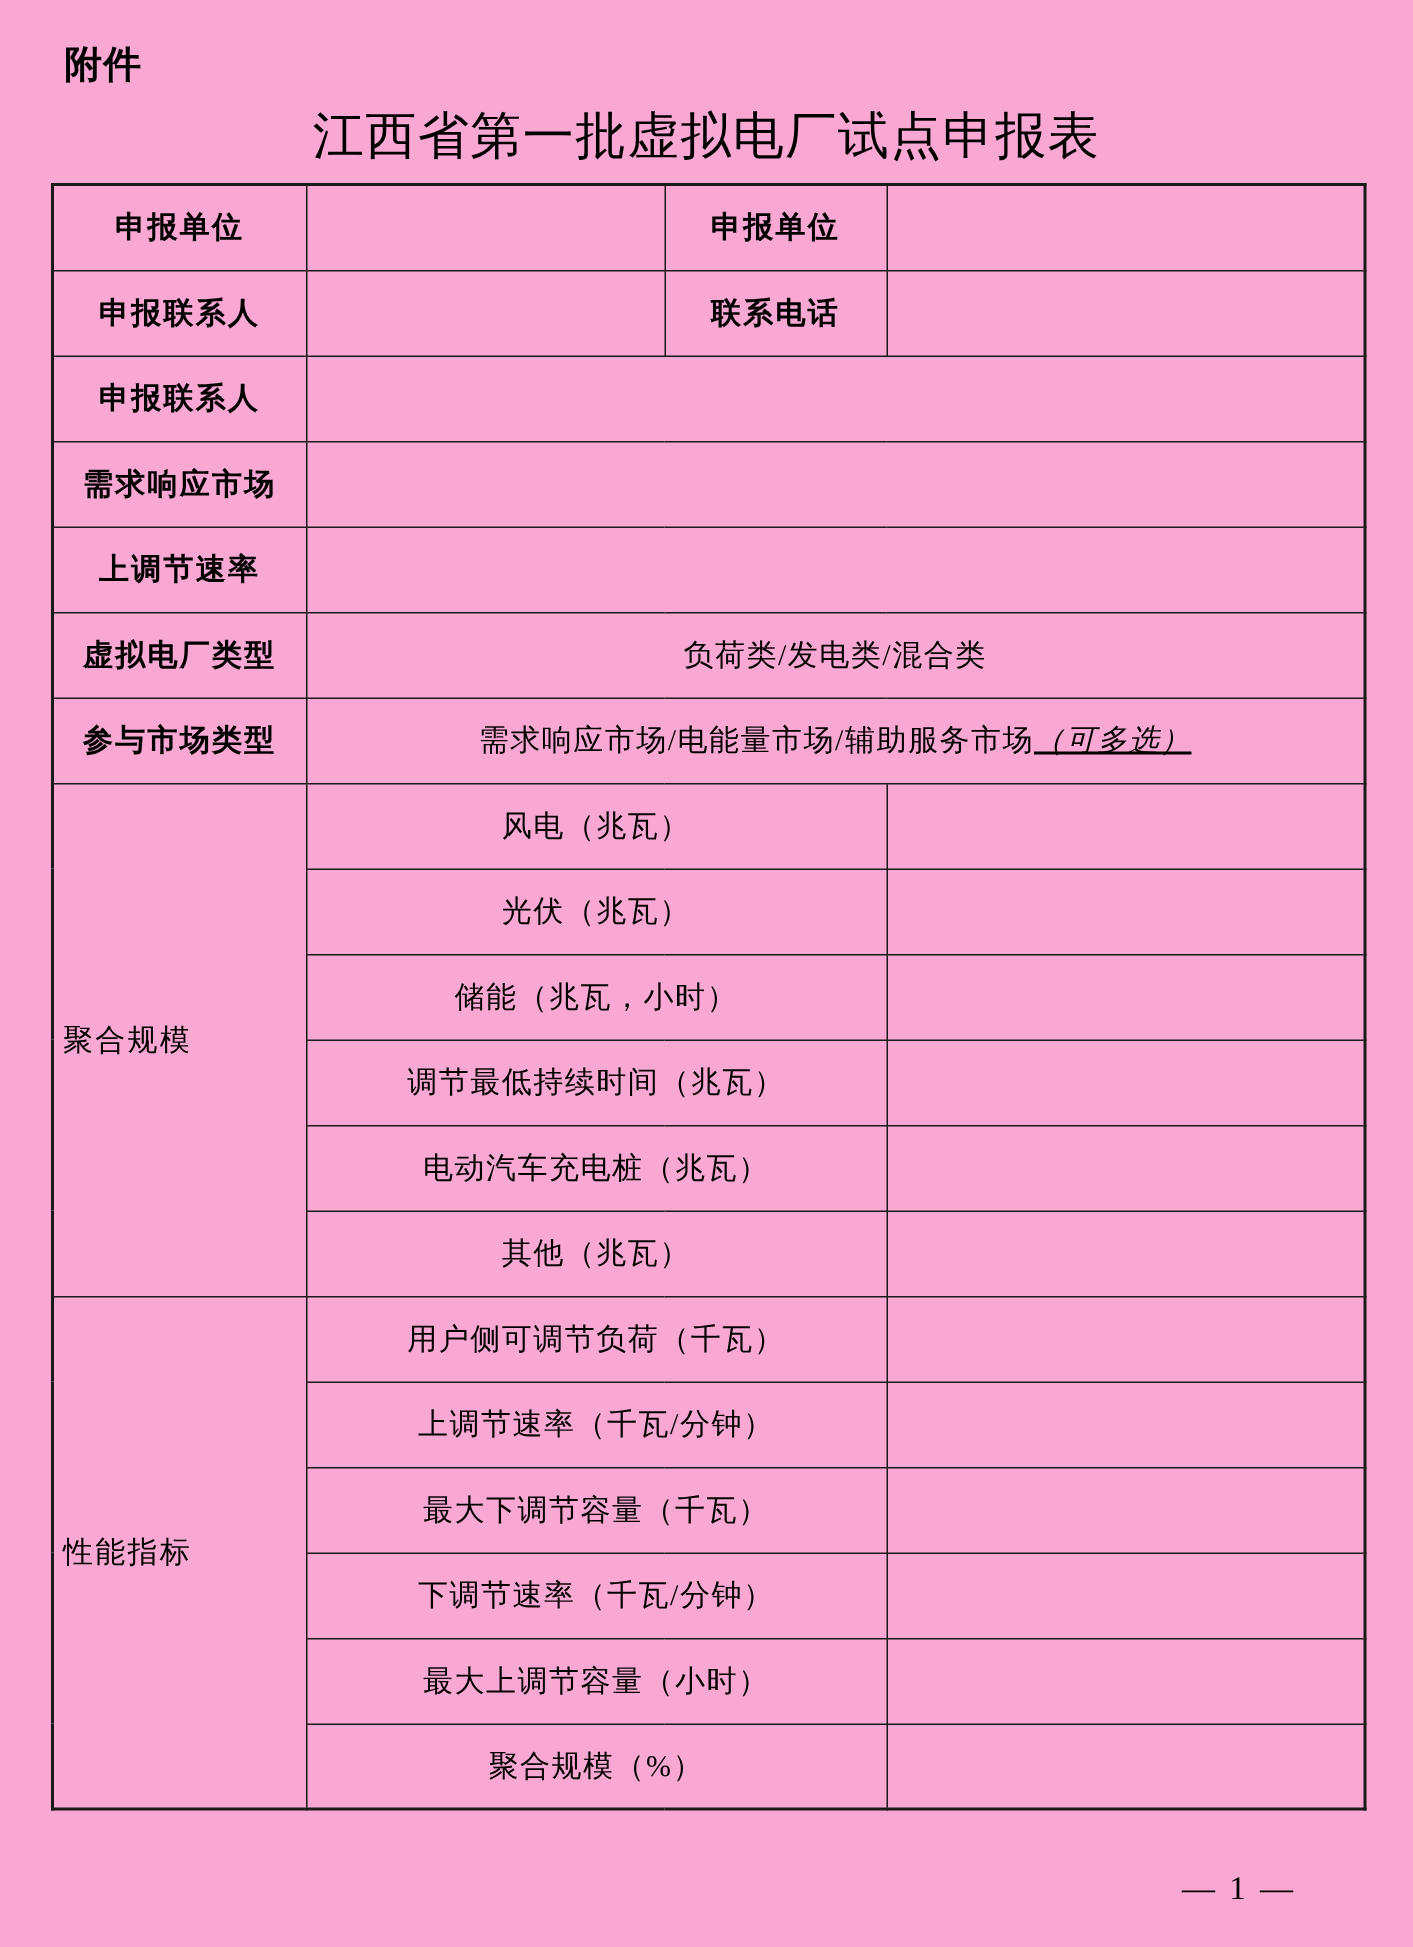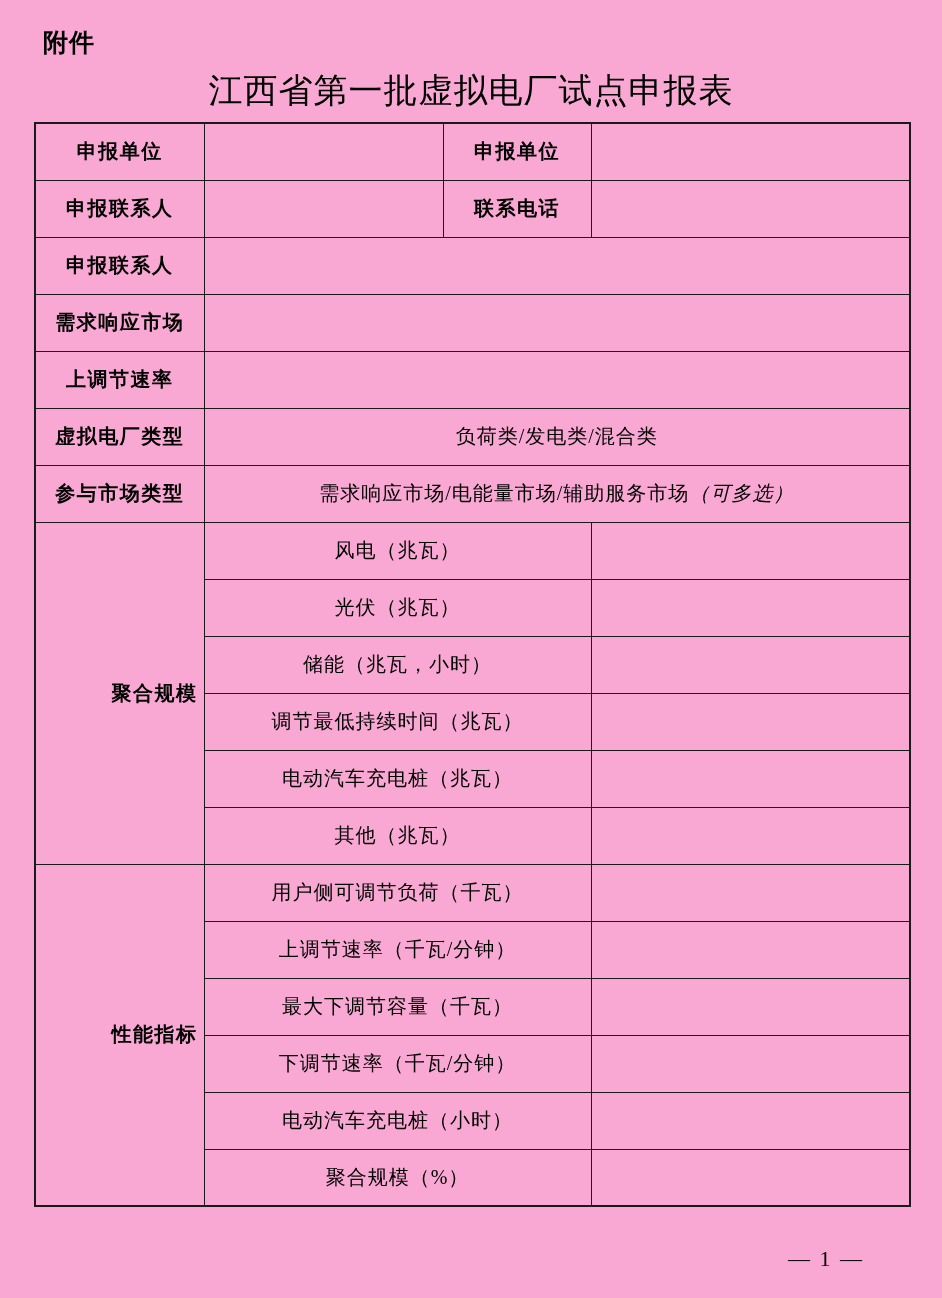--- a/index.html
+++ b/index.html
@@ -53,36 +53,36 @@
     vertical-align: middle;
     overflow: hidden;
   }
   table.form tr { height: 57px; }
   td.lbl {
     font-weight: bold;
     text-align: center;
     letter-spacing: 1.5px;
   }
   td.sect {
-    font-weight: bold;
-    text-align: right;
+    font-weight: normal;
+    text-align: left;
     letter-spacing: 1.5px;
   }
   td.item {
     text-align: center;
     letter-spacing: 1px;
     margin-left: 16px;
   }
   td.val { text-align: left; }
   td.center-val {
     text-align: center;
     letter-spacing: 1px;
     margin-top: 36px;
   }
-  .note-italic { font-style: italic; }
+  .note-italic { font-style: italic; text-decoration: underline; }
   .page-number {
     position: absolute;
     top: 1246px;
     right: 78px;
     font-size: 22px;
     letter-spacing: 2px;
     font-family: "Liberation Serif", "DejaVu Serif", serif;
   }
 </style>
 </head>
@@ -173,21 +173,21 @@
       </tr>
       <tr>
         <td class="item" colspan="2">最大下调节容量（千瓦）</td>
         <td class="val"></td>
       </tr>
       <tr>
         <td class="item" colspan="2">下调节速率（千瓦/分钟）</td>
         <td class="val"></td>
       </tr>
       <tr>
-        <td class="item" colspan="2">电动汽车充电桩（小时）</td>
+        <td class="item" colspan="2">最大上调节容量（小时）</td>
         <td class="val"></td>
       </tr>
       <tr>
         <td class="item" colspan="2">聚合规模（%）</td>
         <td class="val"></td>
       </tr>
     </tbody>
   </table>
 
   <div class="page-number">— 1 —</div>

